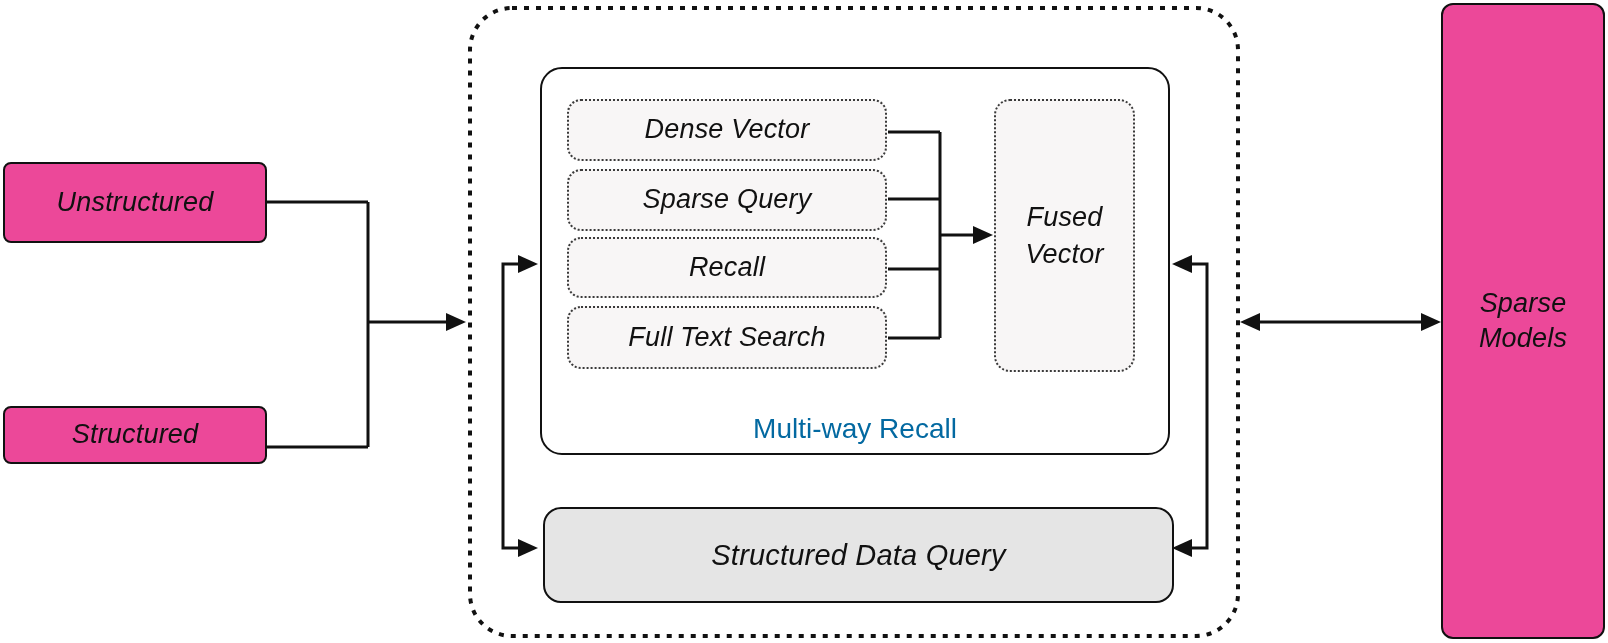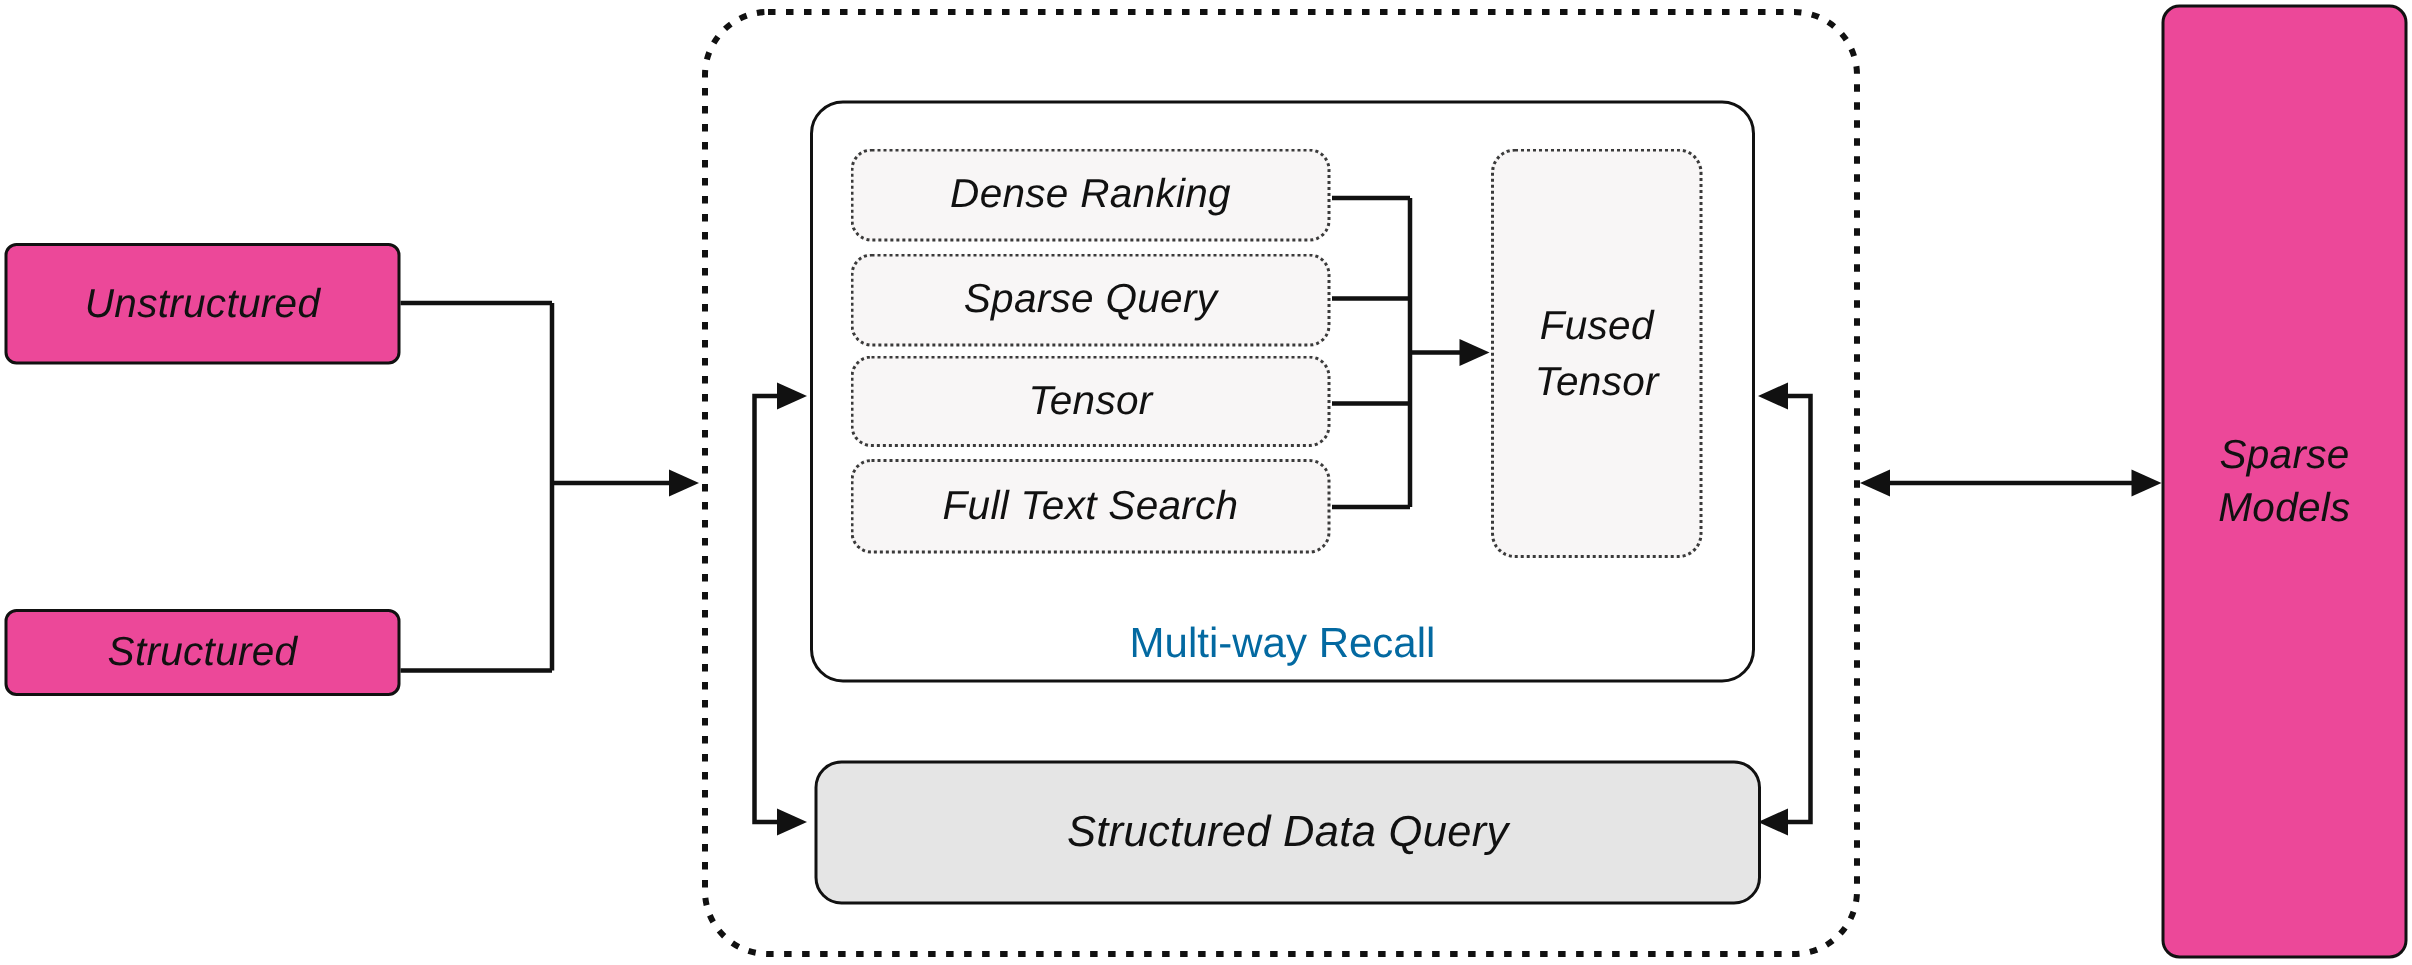--- a/index.html
+++ b/index.html
@@ -118,34 +118,34 @@
     <span class="label-italic">Unstructured</span>
   </div>
   <div class="node solid-box src-structured">
     <span class="label-italic">Structured</span>
   </div>
 
   <div class="retrieval-container">
 
     <div class="multiway">
       <div class="channel channel-1">
-        <span class="label-italic">Dense Ranking</span>
+        <span class="label-italic">Dense Vector</span>
       </div>
       <div class="channel channel-2">
         <span class="label-italic">Sparse Query</span>
       </div>
       <div class="channel channel-3">
-        <span class="label-italic">Tensor</span>
+        <span class="label-italic">Recall</span>
       </div>
       <div class="channel channel-4">
         <span class="label-italic">Full Text Search</span>
       </div>
 
       <div class="fused">
-        <span class="label-italic">Fused Tensor</span>
+        <span class="label-italic">Fused Vector</span>
       </div>
 
       <div class="multiway-title">Multi-way Recall</div>
     </div>
 
     <div class="sdq">
       <span class="label-italic">Structured Data Query</span>
     </div>
   </div>
 

